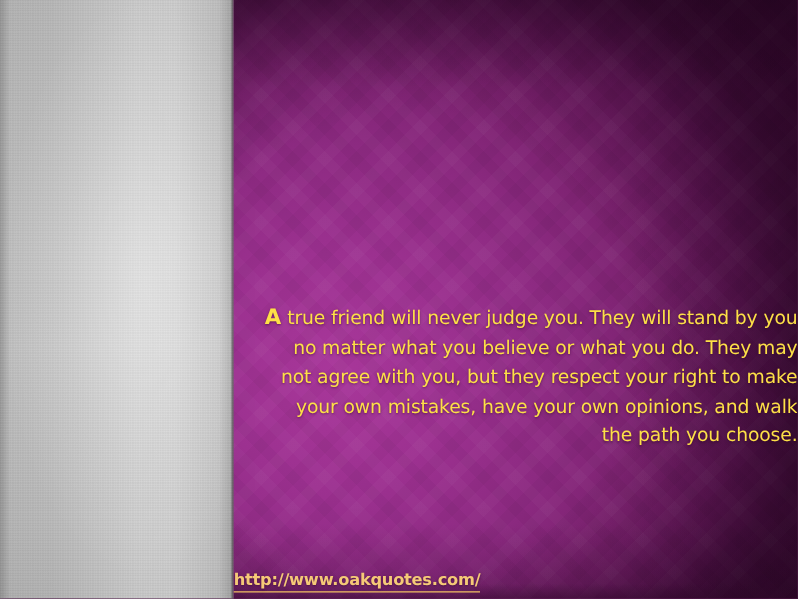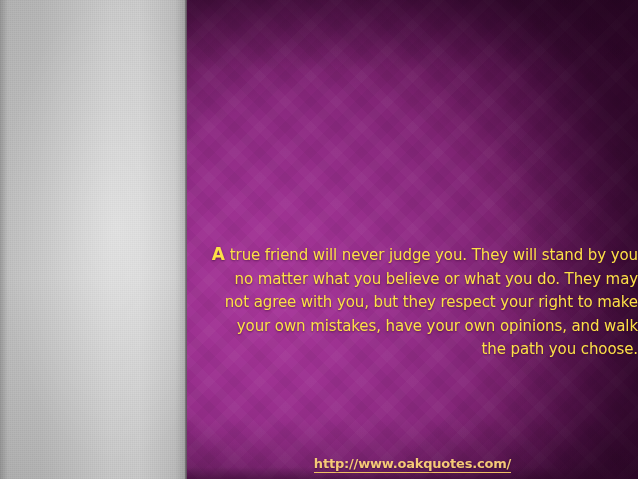--- a/index.html
+++ b/index.html
@@ -159,21 +159,21 @@
     font-size:17px;
     font-weight:bold;
     letter-spacing:0.2px;
   }
 
   
   #url-row{
     position:absolute;
     left:187px; top:453px;
     width:451px;
-    text-align:center;
+    text-align:left;
     z-index:6;
   }
   #url-link{
     display:inline-block;
     font-family:"DejaVu Sans", sans-serif;
     font-size:13px;
     font-weight:bold;
     letter-spacing:-0.2px;
     color:#f5c977;
     text-decoration:none;

